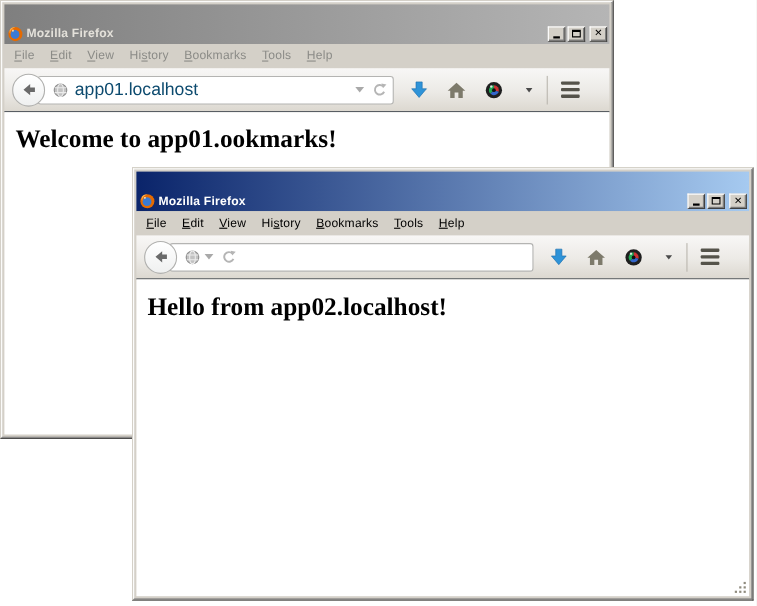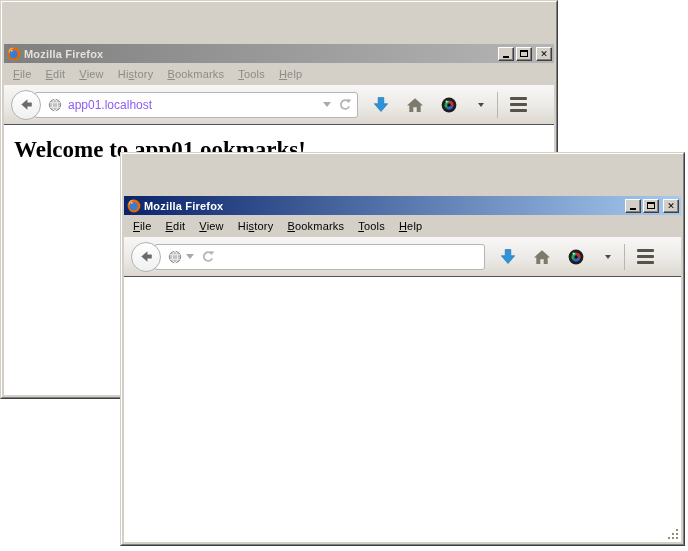--- a/index.html
+++ b/index.html
@@ -15,22 +15,21 @@
     border-color:#d4d0c8 #404040 #404040 #d4d0c8;
   }
   .frame {
     box-sizing:border-box; width:100%; height:100%;
     border:1px solid; border-color:#ffffff #808080 #808080 #ffffff;
     padding:2px; display:flex; flex-direction:column;
   }
   
   .titlebar {
     flex:0 0 19px; height:19px; display:flex; align-items:center;
-    padding:0 2px 0 3px;
-    margin-top:40px;
+    padding:17px 2px 0 3px;
   }
   .titlebar.active   { background:linear-gradient(90deg,#0a246a,#a6caf0); }
   .titlebar.inactive { background:linear-gradient(90deg,#7f7f7f,#b5b5b5); }
   .title-text {
     flex:1; font-size:11px; font-weight:bold; color:#ffffff;
     white-space:nowrap; margin-left:3px; letter-spacing:.2px;
   }
   .titlebar.inactive .title-text { color:#e4e1da; }
   .win-controls { display:flex; gap:2px; align-items:center; }
   .win-btn {
@@ -67,21 +66,21 @@
     position:relative; z-index:2; padding:0;
   }
   .urlbar {
     flex:1; height:26px; box-sizing:border-box; background:#ffffff;
     border:1px solid #b4b4b2; border-radius:3px;
     margin-left:-7px; padding:0 5px 0 13px;
     display:flex; align-items:center; min-width:0;
   }
   .url-input {
     flex:1; border:none; outline:none; background:transparent;
-    font-family:"Liberation Sans",sans-serif; font-size:12px; color:#8b5cf6;
+    font-family:"Liberation Sans",sans-serif; font-size:16px; color:#0c4a6e;
     margin-left:6px; min-width:0; padding:0;
   }
   .dropmarker {
     width:0; height:0; border-left:4px solid transparent; border-right:4px solid transparent;
     border-top:5px solid #a9a9a9; margin:0 7px 0 4px; background:none; padding:0; border-bottom:none;
   }
   .icon-btn { background:none; border:none; padding:0; display:flex; align-items:center; justify-content:center; }
   .tb-icons { display:flex; align-items:center; margin-left:15px; }
   .tb-icons .icon-btn { margin-right:17px; }
   .ext-wrap { display:flex; align-items:center; margin-right:13px; }
@@ -266,20 +265,21 @@
         </span>
         <span class="tb-sep"></span>
         <button class="icon-btn hamburger">
           <span></span>
             <span></span>
             <span></span>
         </button>
       </div>
     </div>
     <div class="content">
+      <h1>Hello from app02.localhost!</h1>
       <svg class="grip" width="14" height="14" viewBox="0 0 14 14">
         <g fill="#ffffff">
           <rect x="11" y="3" width="2" height="2"></rect>
             <rect x="7" y="7" width="2" height="2"></rect>
             <rect x="11" y="7" width="2" height="2"></rect>
           <rect x="3" y="11" width="2" height="2"></rect>
             <rect x="7" y="11" width="2" height="2"></rect>
             <rect x="11" y="11" width="2" height="2"></rect>
         </g>
         <g fill="#8f8b7e">

